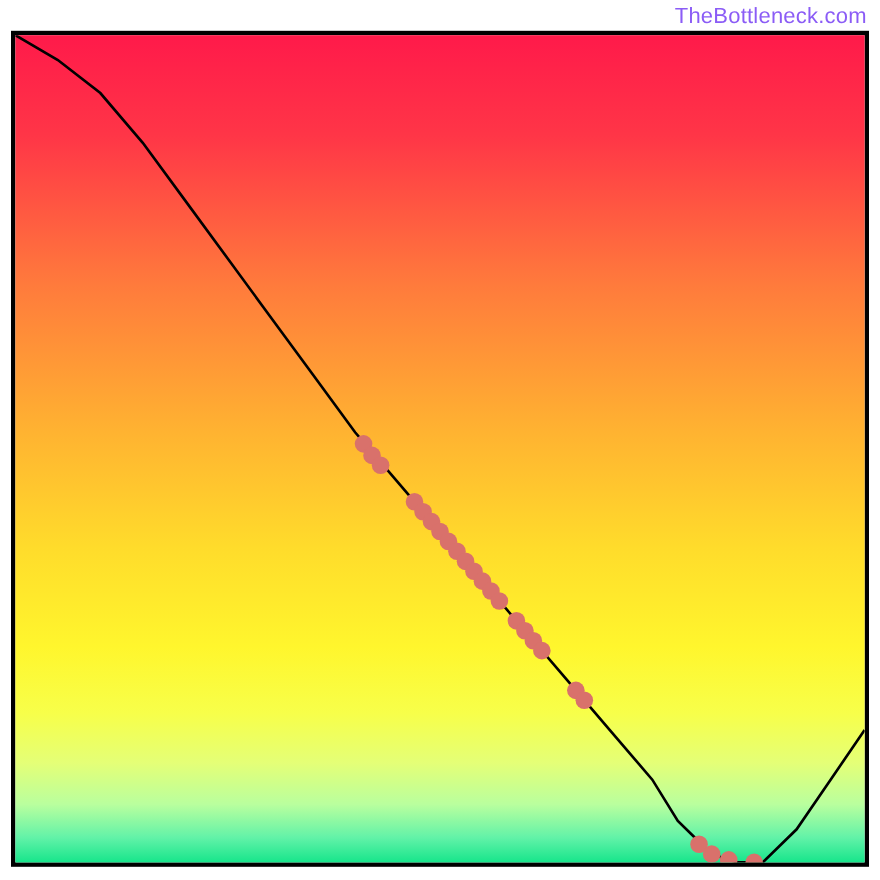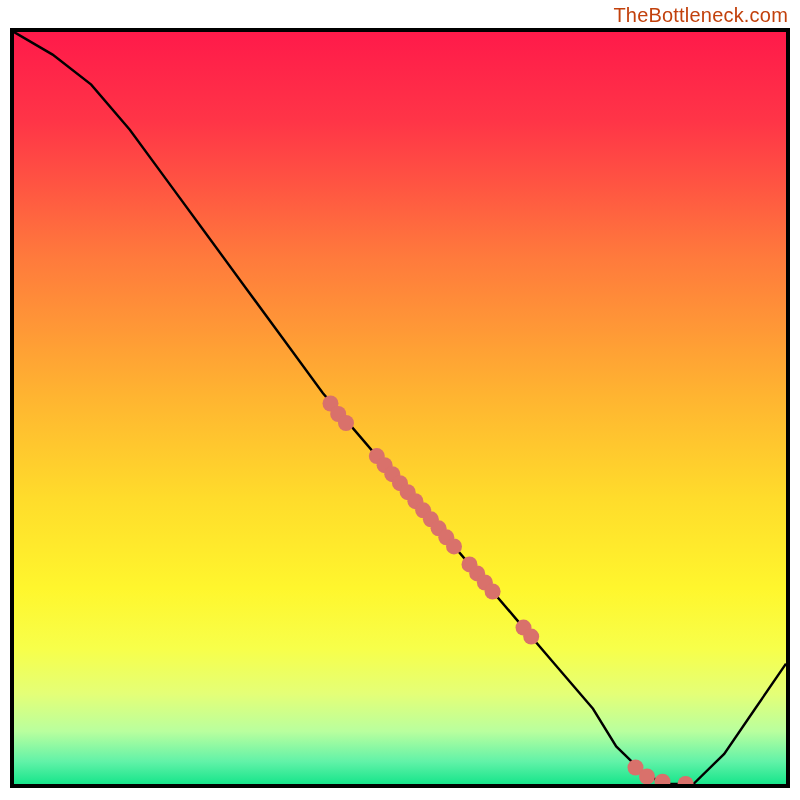--- a/index.html
+++ b/index.html
@@ -34,21 +34,21 @@
     top: 0;
     width: 100%;
     height: 100%;
     z-index: 2;
   }
   .attribution {
     position: absolute;
     top: 4px;
     right: 12px;
     font-size: 20px;
-    color: #c2410c;
+    color: #8b5cf6;
     letter-spacing: 0.2px;
     z-index: 5;
   }
 </style>
 </head>
 <body>
 
 <div class="attribution">TheBottleneck.com</div>
 
 <div class="chart-frame">

